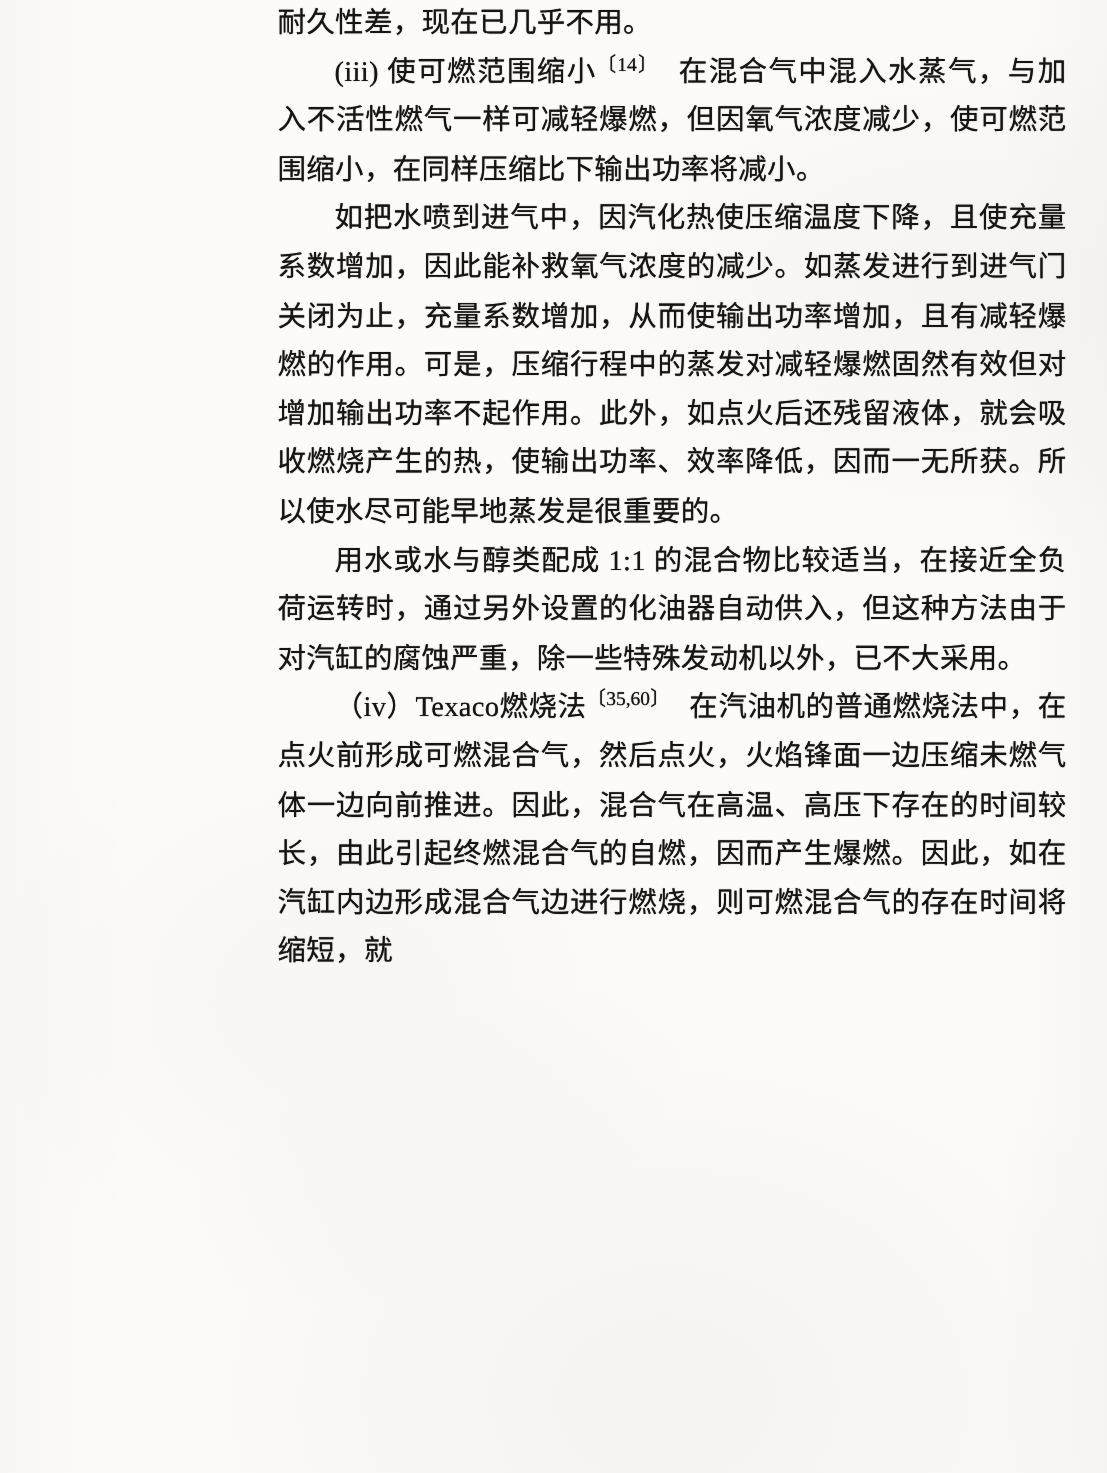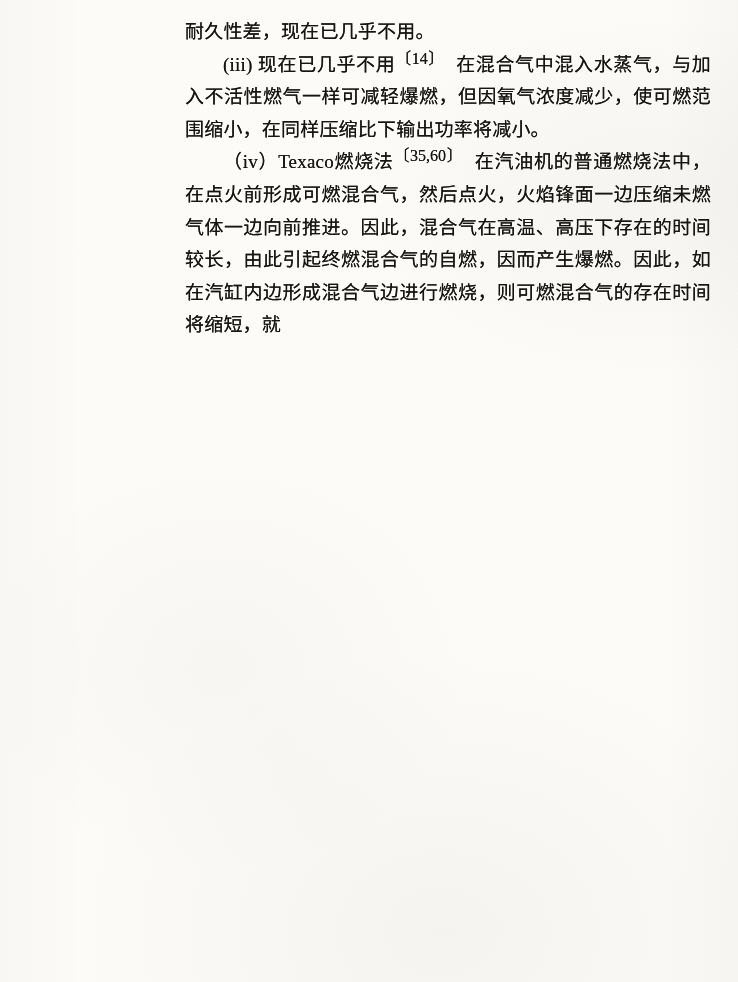--- a/index.html
+++ b/index.html
@@ -11,21 +11,21 @@
     height: 982px;
     overflow: hidden;
     background: #fcfbf8;
     font-family: "Liberation Serif", "DejaVu Serif", serif;
   }
   .page {
     position: relative;
     width: 738px;
     height: 982px;
     box-sizing: border-box;
-    padding: 16px 27px 0 185px;
+    padding: 0 27px 0 185px;
     background:
       radial-gradient(420px 260px at 88% 20%, rgba(110,110,105,0.05), rgba(0,0,0,0) 70%),
       radial-gradient(360px 300px at 30% 68%, rgba(120,118,110,0.04), rgba(0,0,0,0) 70%),
       radial-gradient(500px 380px at 60% 95%, rgba(100,100,95,0.05), rgba(0,0,0,0) 75%),
       linear-gradient(90deg, rgba(0,0,0,0.015), rgba(0,0,0,0) 12%, rgba(0,0,0,0) 90%, rgba(0,0,0,0.02)),
       #fcfbf8;
   }
   .textcol {
     width: 526px;
   }
@@ -38,37 +38,39 @@
     text-align: justify;
     text-justify: inter-ideograph;
     text-indent: 2em;
     text-shadow: 0 0 0.6px rgba(20,18,16,0.85);
     word-break: break-all;
   }
   .para.noindent {
     text-indent: 0;
   }
   .ref {
-    font-size: 16px;
+    font-size: 13px;
     letter-spacing: 0;
     line-height: 0;
     vertical-align: 7px;
   }
 </style>
 </head>
 <body>
 
 <div class="page">
   <div class="textcol">
 
     <p class="para noindent">耐久性差，现在已几乎不用。</p>
 
 
 
-    <p class="para"><span>(iii) 现在已几乎不用</span><sup class="ref">〔14〕</sup><span>　在混合气中混入水蒸气，与加入不活性燃气一样可减轻爆燃，但因氧气浓度减少，使可燃范围缩小，在同样压缩比下输出功率将减小。</span></p>
+    <p class="para"><span>(iii) 使可燃范围缩小</span><sup class="ref">〔14〕</sup><span>　在混合气中混入水蒸气，与加入不活性燃气一样可减轻爆燃，但因氧气浓度减少，使可燃范围缩小，在同样压缩比下输出功率将减小。</span></p>
+
+    <p class="para">如把水喷到进气中，因汽化热使压缩温度下降，且使充量系数增加，因此能补救氧气浓度的减少。如蒸发进行到进气门关闭为止，充量系数增加，从而使输出功率增加，且有减轻爆燃的作用。可是，压缩行程中的蒸发对减轻爆燃固然有效但对增加输出功率不起作用。此外，如点火后还残留液体，就会吸收燃烧产生的热，使输出功率、效率降低，因而一无所获。所以使水尽可能早地蒸发是很重要的。</p>
 
 
-
+    <p class="para">用水或水与醇类配成 1:1 的混合物比较适当，在接近全负荷运转时，通过另外设置的化油器自动供入，但这种方法由于对汽缸的腐蚀严重，除一些特殊发动机以外，已不大采用。</p>
 
     <p class="para"><span>（iv）Texaco燃烧法</span><sup class="ref">〔35,60〕</sup><span>　在汽油机的普通燃烧法中，在点火前形成可燃混合气，然后点火，火焰锋面一边压缩未燃气体一边向前推进。因此，混合气在高温、高压下存在的时间较长，由此引起终燃混合气的自燃，因而产生爆燃。因此，如在汽缸内边形成混合气边进行燃烧，则可燃混合气的存在时间将缩短，就</span></p>
 
   </div>
 </div>
 
 </body></html>

